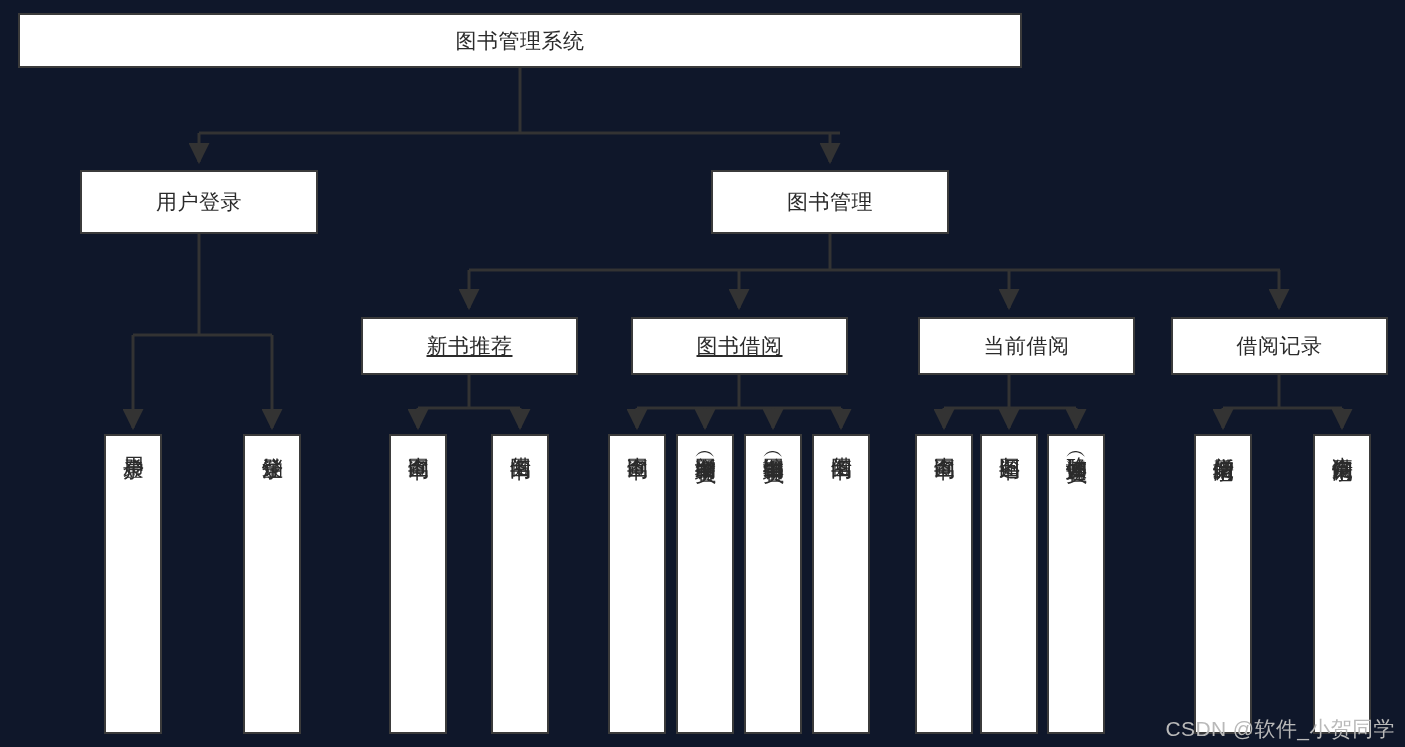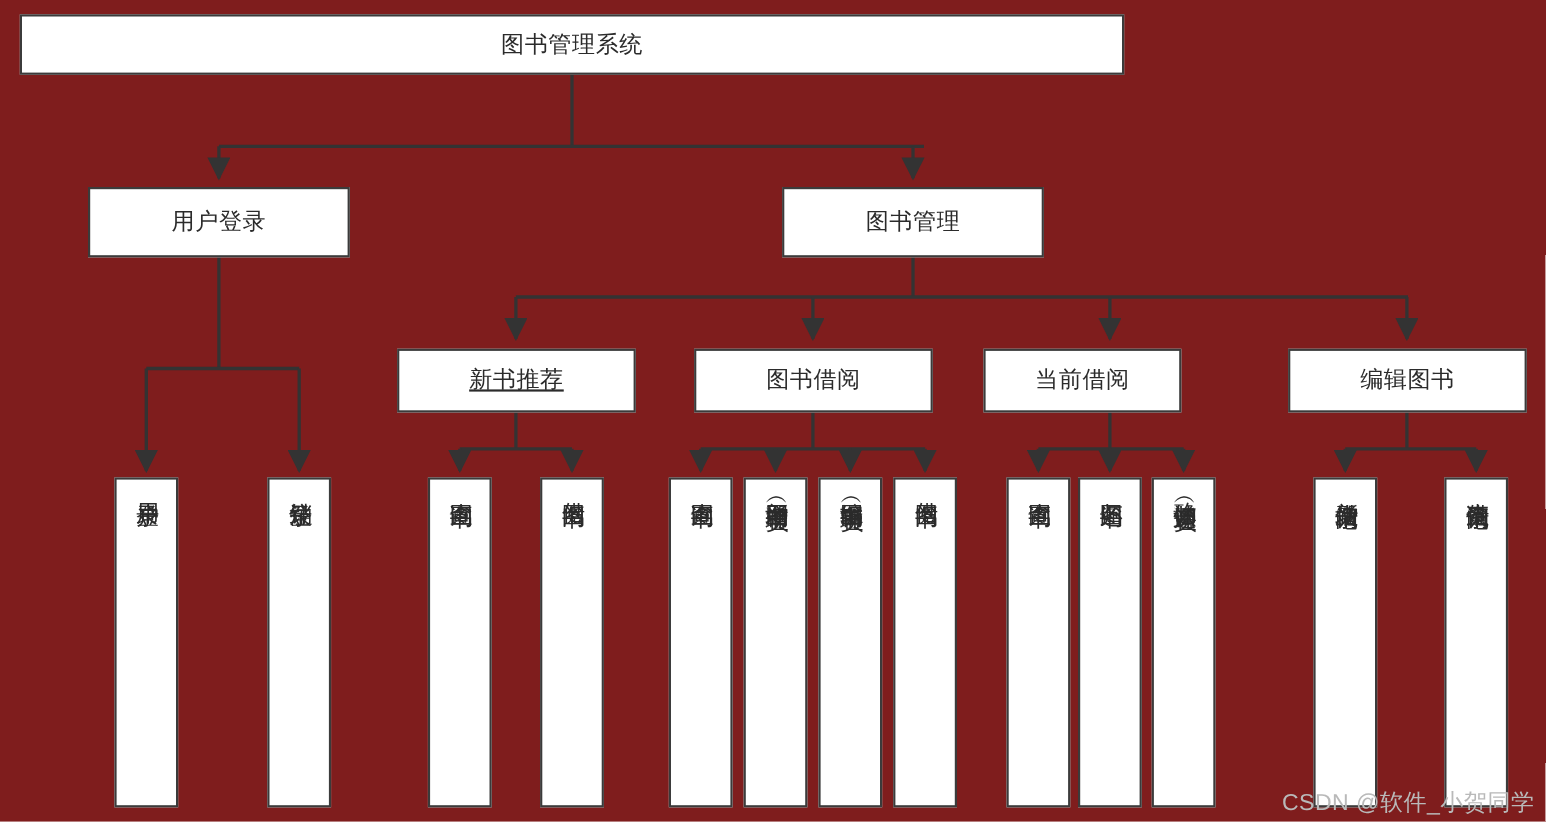--- a/index.html
+++ b/index.html
@@ -7,21 +7,21 @@
     padding: 0;
     background: #ffffff;
   }
   body {
     font-family: "Liberation Sans", "DejaVu Sans", sans-serif;
   }
   #canvas {
     position: relative;
     width: 1405px;
     height: 747px;
-    background: #7f1d1d;
+    background: #0f172a;
     overflow: hidden;
   }
   svg#wires {
     position: absolute;
     left: 0;
     top: 0;
     width: 1405px;
     height: 747px;
   }
   .node {
@@ -131,30 +131,30 @@
   </div>
 
   <div class="node node-h" style="left:711px; top:170px; width:238px; height:64px;">
     <span>图书管理</span>
   </div>
 
   <div class="node node-h" style="left:361px; top:317px; width:217px; height:58px;text-decoration:underline;">
     <span>新书推荐</span>
   </div>
 
-  <div class="node node-h" style="left:631px; top:317px; width:217px; height:58px;">
+  <div class="node node-h" style="left:631px; top:317px; width:217px; height:58px;text-decoration:underline;">
     <span>图书借阅</span>
   </div>
 
-  <div class="node node-h" style="left:894px; top:317px; width:180px; height:58px;">
+  <div class="node node-h" style="left:918px; top:317px; width:217px; height:58px;">
     <span>当前借阅</span>
   </div>
 
   <div class="node node-h" style="left:1171px; top:317px; width:217px; height:58px;">
-    <span>编辑图书</span>
+    <span>借阅记录</span>
   </div>
 
   <div class="node node-v-wrap" style="left:104px; top:434px; width:58px; height:300px;">
     <span class="node-v">用户登录</span>
   </div>
 
   <div class="node node-v-wrap" style="left:243px; top:434px; width:58px; height:300px;">
     <span class="node-v">注销登录</span>
   </div>
 

